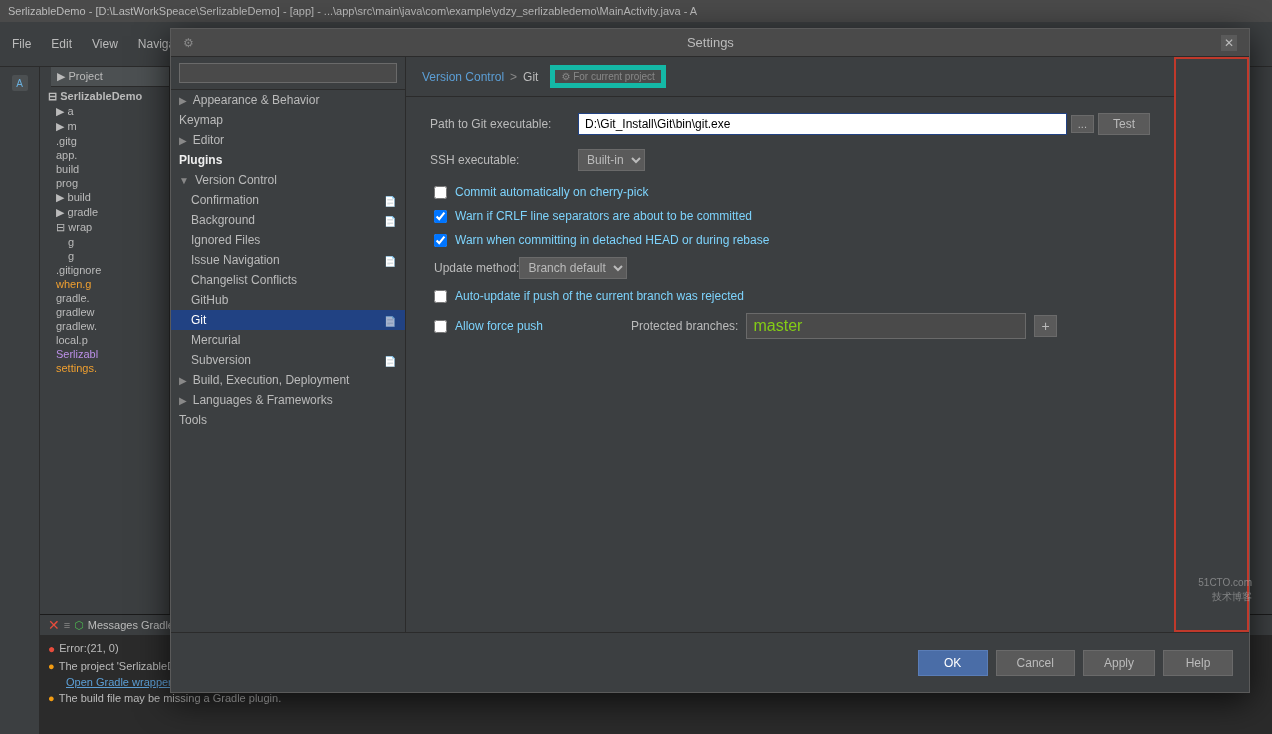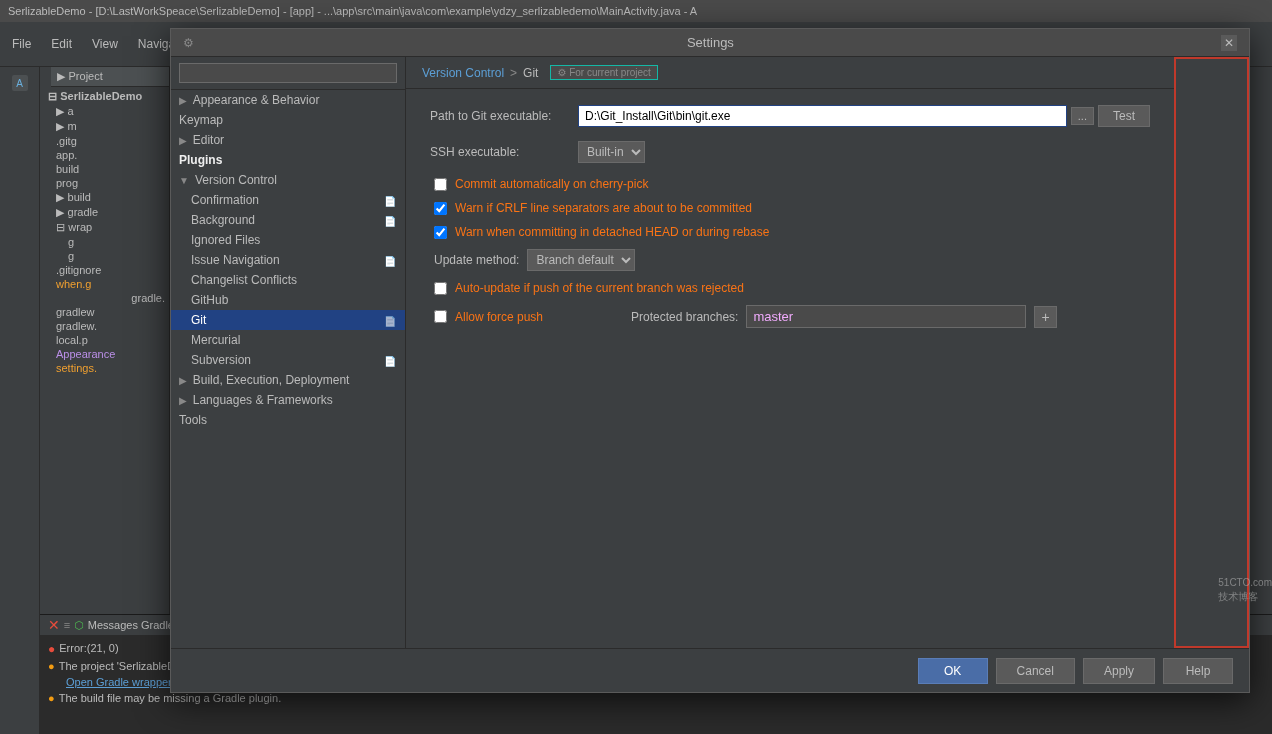--- a/index.html
+++ b/index.html
@@ -236,21 +236,21 @@
       gap: 4px;
       font-size: 12px;
       background: #3c3f41;
       flex-shrink: 0;
     }
     .breadcrumb-link { color: #5c9fd6; cursor: pointer; }
     .breadcrumb-sep { color: #888; margin: 0 2px; }
     .breadcrumb-current { color: #bbbbbb; }
     .for-project-badge {
       background: #4a4a4a;
-      border: 1px solid #14b8a6;
+      border: 5px solid #14b8a6;
       color: #888;
       font-size: 10px;
       padding: 1px 6px;
       margin-left: 8px;
     }
 
     .content-body {
       flex: 1;
       padding: 16px 24px;
       overflow-y: auto;
@@ -317,46 +317,45 @@
       gap: 8px;
       margin-bottom: 10px;
       padding-left: 4px;
     }
     .checkbox-row input[type="checkbox"] {
       width: 13px; height: 13px;
       cursor: pointer;
     }
     .checkbox-label {
       font-size: 12px;
-      color: #f97316;
+      color: #7dd3fc;
     }
 
     
     .update-row {
       display: flex;
       align-items: center;
-      gap: 8px;
       margin-bottom: 10px;
       padding-left: 4px;
     }
     .update-label { font-size: 12px; color: #bbbbbb; }
     .update-select {
       background: #5a5a5a;
       border: 1px solid #6a6a6a;
       color: #bbbbbb;
       padding: 2px 4px;
       font-size: 12px;
       outline: none;
     }
     .protected-input {
       background: #4a4a4a;
       border: 1px solid #6a6a6a;
-      color: #f0abfc;
+      color: #84cc16;
       padding: 3px 6px;
-      font-size: 13px;
+      font-size: 16px;
       outline: none;
       width: 280px;
     }
     .protected-add-btn {
       background: #5a5a5a;
       border: 1px solid #6a6a6a;
       color: #bbbbbb;
       padding: 2px 6px;
       cursor: pointer;
       font-size: 14px;
@@ -366,21 +365,21 @@
     .preview-panel {
       width: 75px;
       border-left: 1px solid #2b2b2b;
       background: #3c3f41;
       flex-shrink: 0;
       border: 2px solid #c0392b;
     }
 
     
     .dialog-footer {
-      height: 44px;
+      height: 60px;
       background: #3c3f41;
       border-top: 1px solid #2b2b2b;
       display: flex;
       align-items: center;
       justify-content: flex-end;
       padding: 0 16px;
       gap: 8px;
       flex-shrink: 0;
     }
     .footer-btn {
@@ -391,23 +390,24 @@
       cursor: pointer;
       font-size: 12px;
       min-width: 70px;
     }
     .footer-btn.ok-btn { background: #4a6da7; border-color: #5a7db7; color: white; }
 
     
     .watermark {
       position: absolute;
       bottom: 130px;
-      right: 0;
+      right: 20px;
       font-size: 10px;
       color: rgba(200,200,200,0.5);
+      text-align: right;
       line-height: 1.4;
     }
   </style>
 </head>
 <body>
 
 <div class="ide-bg"></div>
 
 <div class="title-bar">
   <span>SerlizableDemo - [D:\LastWorkSpeace\SerlizableDemo] - [app] - ...\app\src\main\java\com\example\ydzy_serlizabledemo\MainActivity.java - A</span>
@@ -449,25 +449,25 @@
     <div class="tree-item" style="padding-left:16px;">app.</div>
     <div class="tree-item" style="padding-left:16px;">build</div>
     <div class="tree-item" style="padding-left:16px;">prog</div>
     <div class="tree-item" style="padding-left:16px;">▶ build</div>
     <div class="tree-item" style="padding-left:16px;">▶ gradle</div>
     <div class="tree-item" style="padding-left:16px;">⊟ wrap</div>
     <div class="tree-item" style="padding-left:28px;">g</div>
     <div class="tree-item" style="padding-left:28px;">g</div>
     <div class="tree-item" style="padding-left:16px;">.gitignore</div>
     <div class="tree-item" style="padding-left:16px;color:#f0a030;">when.g</div>
-    <div class="tree-item" style="padding-left:16px;text-align:right;">gradle.</div>
+    <div class="tree-item" style="padding-left:16px;">gradle.</div>
     <div class="tree-item" style="padding-left:16px;">gradlew</div>
     <div class="tree-item" style="padding-left:16px;">gradlew.</div>
     <div class="tree-item" style="padding-left:16px;">local.p</div>
-    <div class="tree-item" style="padding-left:16px;color:#bb8fe8;">Appearance</div>
+    <div class="tree-item" style="padding-left:16px;color:#bb8fe8;">Serlizabl</div>
     <div class="tree-item" style="padding-left:16px;color:#f0a030;">settings.</div>
   </div>
 </div>
 
 <div class="bottom-panel">
   <div class="bottom-header">
     <span style="color:#e74c3c;font-size:14px;">✕</span>
     <span style="color:#888;">≡</span>
     <span style="color:#4caf50;font-size:11px;">⬡</span>
     <span>Messages Gradle</span>

